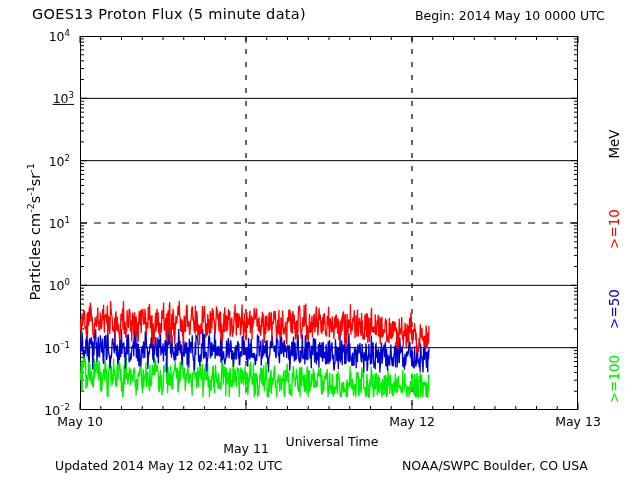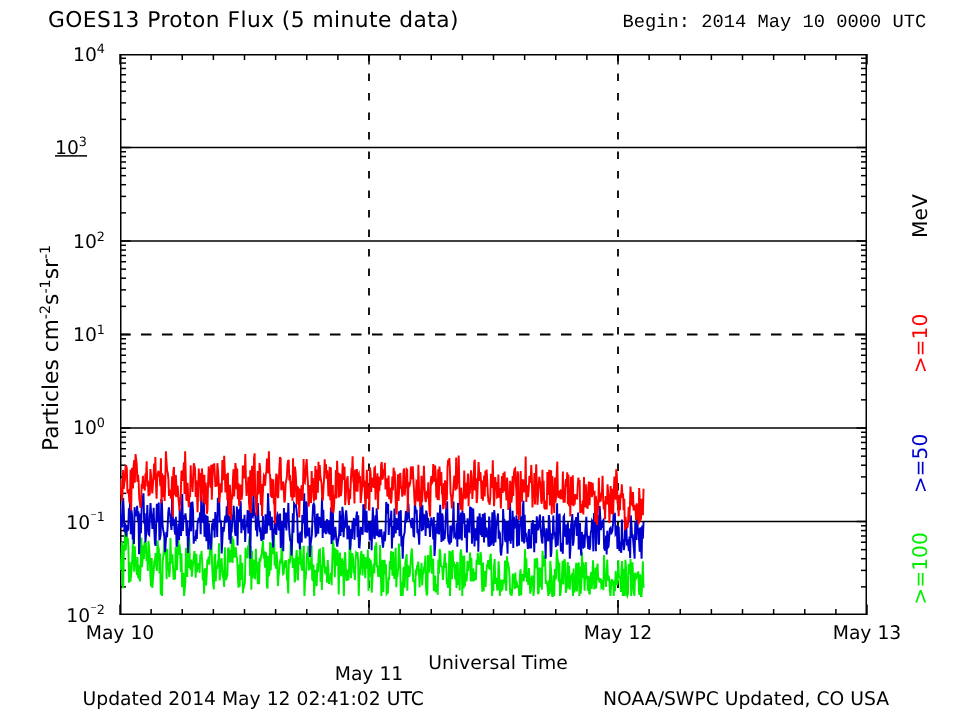--- a/index.html
+++ b/index.html
@@ -1,20 +1,20 @@
 <!DOCTYPE html>
 <html><head>
 <meta charset="utf-8">
 <style>
   html,body{margin:0;padding:0;background:#ffffff;}
   body{width:640px;height:480px;position:relative;overflow:hidden;
        font-family:"DejaVu Sans","Liberation Sans",sans-serif;color:#000;}
   .abs{position:absolute;}
   #title{left:32px;top:6px;font-size:14.5px;letter-spacing:.3px;white-space:nowrap;}
-  #begin{left:415px;top:8px;font-size:12.5px;white-space:nowrap;font-family:Liberation Mono, monospace;}
+  #begin{left:415px;top:8px;font-size:12.5px;white-space:nowrap;}
   #plotwrap{left:80px;top:36px;width:498px;height:374px;}
   #frame{position:absolute;left:0;top:0;width:100%;height:100%;
          border:1px solid #000;box-sizing:border-box;background:#fff;}
   svg{position:absolute;left:0;top:0;overflow:visible;}
   .ylab{position:absolute;right:0;font-size:12.5px;white-space:nowrap;
         transform:translateY(-50%);text-align:right;}
   .ylab sup{font-size:8.5px;vertical-align:super;}
   #yticklabels{position:absolute;left:0;top:36px;width:74px;height:374px;}
   #ytitle{left:-96px;top:223px;width:260px;font-size:14.5px;text-align:center;
           transform:rotate(-90deg);white-space:nowrap;}
@@ -33,21 +33,21 @@
 
 <div class="abs" id="title">GOES13 Proton Flux (5 minute data)</div>
 <div class="abs" id="begin">Begin: 2014 May 10 0000 UTC</div>
 
 <div class="abs" id="ytitle">
   <span>Particles cm</span><sup>-2</sup><span>s</span><sup>-1</sup><span>sr</span><sup>-1</sup>
 </div>
 
 <div id="yticklabels">
     <div class="ylab" style="top: 0px; right: 4px;">10<sup>4</sup></div>
-    <div class="ylab" style="top: 62.3333px; right: 16px; text-decoration: underline;">10<sup>3</sup></div>
+    <div class="ylab" style="top: 62.3333px; right: 0; text-decoration: underline;">10<sup>3</sup></div>
     <div class="ylab" style="top: 124.667px; right: 4px;">10<sup>2</sup></div>
     <div class="ylab" style="top: 187px; right: 4px; text-align: center;">10<sup>1</sup></div>
     <div class="ylab" style="top: 249.333px; right: 4px;">10<sup>0</sup></div>
     <div class="ylab" style="top: 311.667px; right: 4px; text-align: center;">10<sup>⁻1</sup></div>
     <div class="ylab" style="top: 374px; right: 4px;">10<sup>⁻2</sup></div>
   </div>
 
 <div class="abs" id="plotwrap">
   <div id="frame"></div>
   <svg id="plotsvg" width="498" height="374">
@@ -238,13 +238,13 @@
 <div class="abs" id="xtitle">Universal Time</div>
 
 <div id="legend">
     <div class="lgi" style="color: rgb(0, 0, 0); top: 100px;">MeV</div>
     <div class="lgi" style="color: rgb(255, 0, 0); top: 185px;">&gt;=10</div>
     <div class="lgi" style="color: rgb(0, 0, 205); top: 265px;">&gt;=50</div>
     <div class="lgi" style="color: rgb(0, 238, 0); top: 335px;">&gt;=100</div>
   </div>
 
 <div class="abs" id="updated">Updated 2014 May 12 02:41:02 UTC</div>
-<div class="abs" id="credit">NOAA/SWPC Updated, CO USA</div>
+<div class="abs" id="credit">NOAA/SWPC Boulder, CO USA</div>
 
 </body></html>

